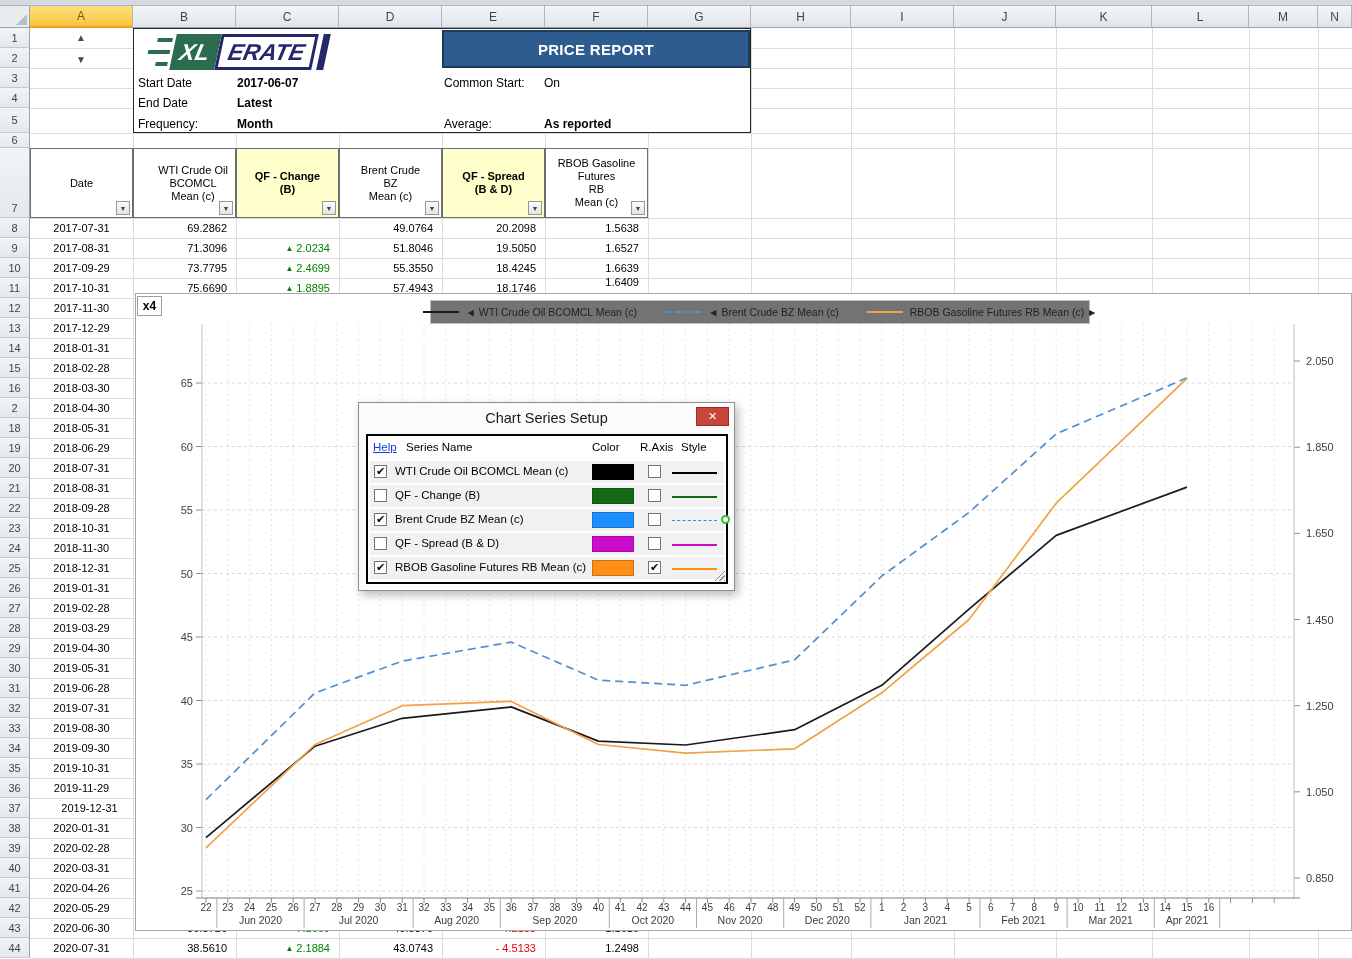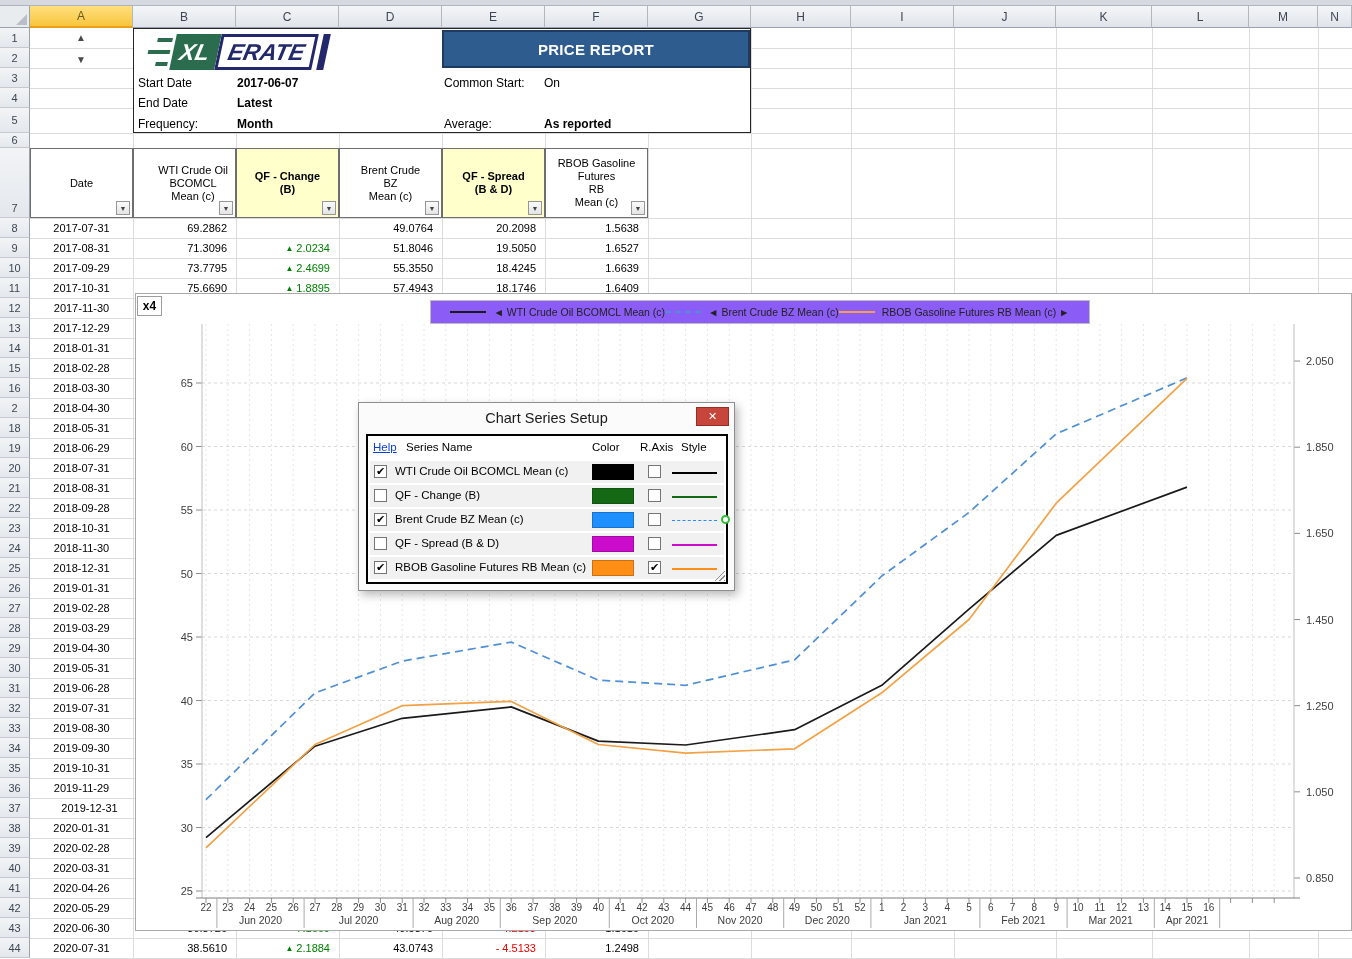--- a/index.html
+++ b/index.html
@@ -60,22 +60,22 @@
   .cell{position:absolute;font-size:11px;color:#000;display:flex;align-items:center;background:transparent;}
   .cell.date{justify-content:center;}
   .cell.num{justify-content:flex-end;padding-right:9px;}
   .chg{color:#008000;}
   .chg .arr{font-size:8px;margin-right:3px;}
   .neg{color:#E80000;}
 
   #chart{position:absolute;left:135px;top:293px;width:1217px;height:638px;background:#fff;border:1px solid #A9A9A9;}
   #x4{position:absolute;left:1px;top:2px;width:25px;height:20px;border:1px solid #9E9E9E;background:#fff;
       font-weight:bold;font-size:12px;display:flex;align-items:center;justify-content:center;}
-  #legend{position:absolute;left:294px;top:6px;width:660px;height:24px;border:1px solid #BDBDBD;background:#8b5cf6;
-      display:flex;align-items:center;justify-content:center;font-size:10.5px;color:#222;}
+  #legend{position:absolute;left:294px;top:6px;width:660px;height:24px;border:1px solid #BDBDBD;background:#737373;
+      display:flex;align-items:center;justify-content:center;gap:28px;font-size:10.5px;color:#222;}
   .leg{display:flex;align-items:center;gap:7px;white-space:nowrap;}
   .leg .ls{width:36px;height:0;border-top:2px solid #000;}
 
   #dialog{position:absolute;left:358px;top:402px;width:377px;height:189px;background:#FBFBFB;
       border:1px solid #8E8E8E;box-shadow:3px 4px 9px rgba(0,0,0,.28);}
   .dtitle{position:absolute;top:7px;left:0;width:100%;text-align:center;font-size:14.5px;color:#1A1A1A;}
   .dclose{position:absolute;top:4px;right:5px;width:33px;height:19px;background:#C7463C;border:1px solid #992D24;
       color:#fff;font-size:11px;display:flex;align-items:center;justify-content:center;cursor:default;}
   .dinner{position:absolute;left:7px;top:31px;width:362px;height:150px;border:2px solid #000;background:#fff;}
   .dhelp{position:absolute;left:5px;top:5px;color:#0B3FD6;text-decoration:underline;font-size:11.5px;}
@@ -308,21 +308,21 @@
       <div class="cell num" style="left: 133px; width: 103px; top: 258px; height: 20px;">73.7795</div>
       <div class="cell num chg" style="left: 236px; width: 103px; top: 258px; height: 20px;"><span class="arr">▲</span>2.4699</div>
       <div class="cell num" style="left: 339px; width: 103px; top: 258px; height: 20px;">55.3550</div>
       <div class="cell num" style="left: 442px; width: 103px; top: 258px; height: 20px;">18.4245</div>
       <div class="cell num" style="left: 545px; width: 103px; top: 258px; height: 20px;">1.6639</div>
       <div class="cell date" style="left: 30px; width: 103px; top: 278px; height: 20px;">2017-10-31</div>
       <div class="cell num" style="left: 133px; width: 103px; top: 278px; height: 20px;">75.6690</div>
       <div class="cell num chg" style="left: 236px; width: 103px; top: 278px; height: 20px;"><span class="arr">▲</span>1.8895</div>
       <div class="cell num" style="left: 339px; width: 103px; top: 278px; height: 20px;">57.4943</div>
       <div class="cell num" style="left: 442px; width: 103px; top: 278px; height: 20px;">18.1746</div>
-      <div class="cell num" style="left: 545px; width: 103px; top: 278px; height: 20px;">1.6409</div>
+      <div class="cell num" style="left: 545px; width: 103px; top: 272px; height: 20px;">1.6409</div>
       <div class="cell date" style="left: 30px; width: 103px; top: 298px; height: 20px;">2017-11-30</div>
       <div class="cell date" style="left: 30px; width: 103px; top: 318px; height: 20px;">2017-12-29</div>
       <div class="cell date" style="left: 30px; width: 103px; top: 338px; height: 20px;">2018-01-31</div>
       <div class="cell date" style="left: 30px; width: 103px; top: 358px; height: 20px;">2018-02-28</div>
       <div class="cell date" style="left: 30px; width: 103px; top: 378px; height: 20px;">2018-03-30</div>
       <div class="cell date" style="left: 30px; width: 103px; top: 398px; height: 20px;">2018-04-30</div>
       <div class="cell date" style="left: 30px; width: 103px; top: 418px; height: 20px;">2018-05-31</div>
       <div class="cell date" style="left: 30px; width: 103px; top: 438px; height: 20px;">2018-06-29</div>
       <div class="cell date" style="left: 30px; width: 103px; top: 458px; height: 20px;">2018-07-31</div>
       <div class="cell date" style="left: 30px; width: 103px; top: 478px; height: 20px;">2018-08-31</div>

